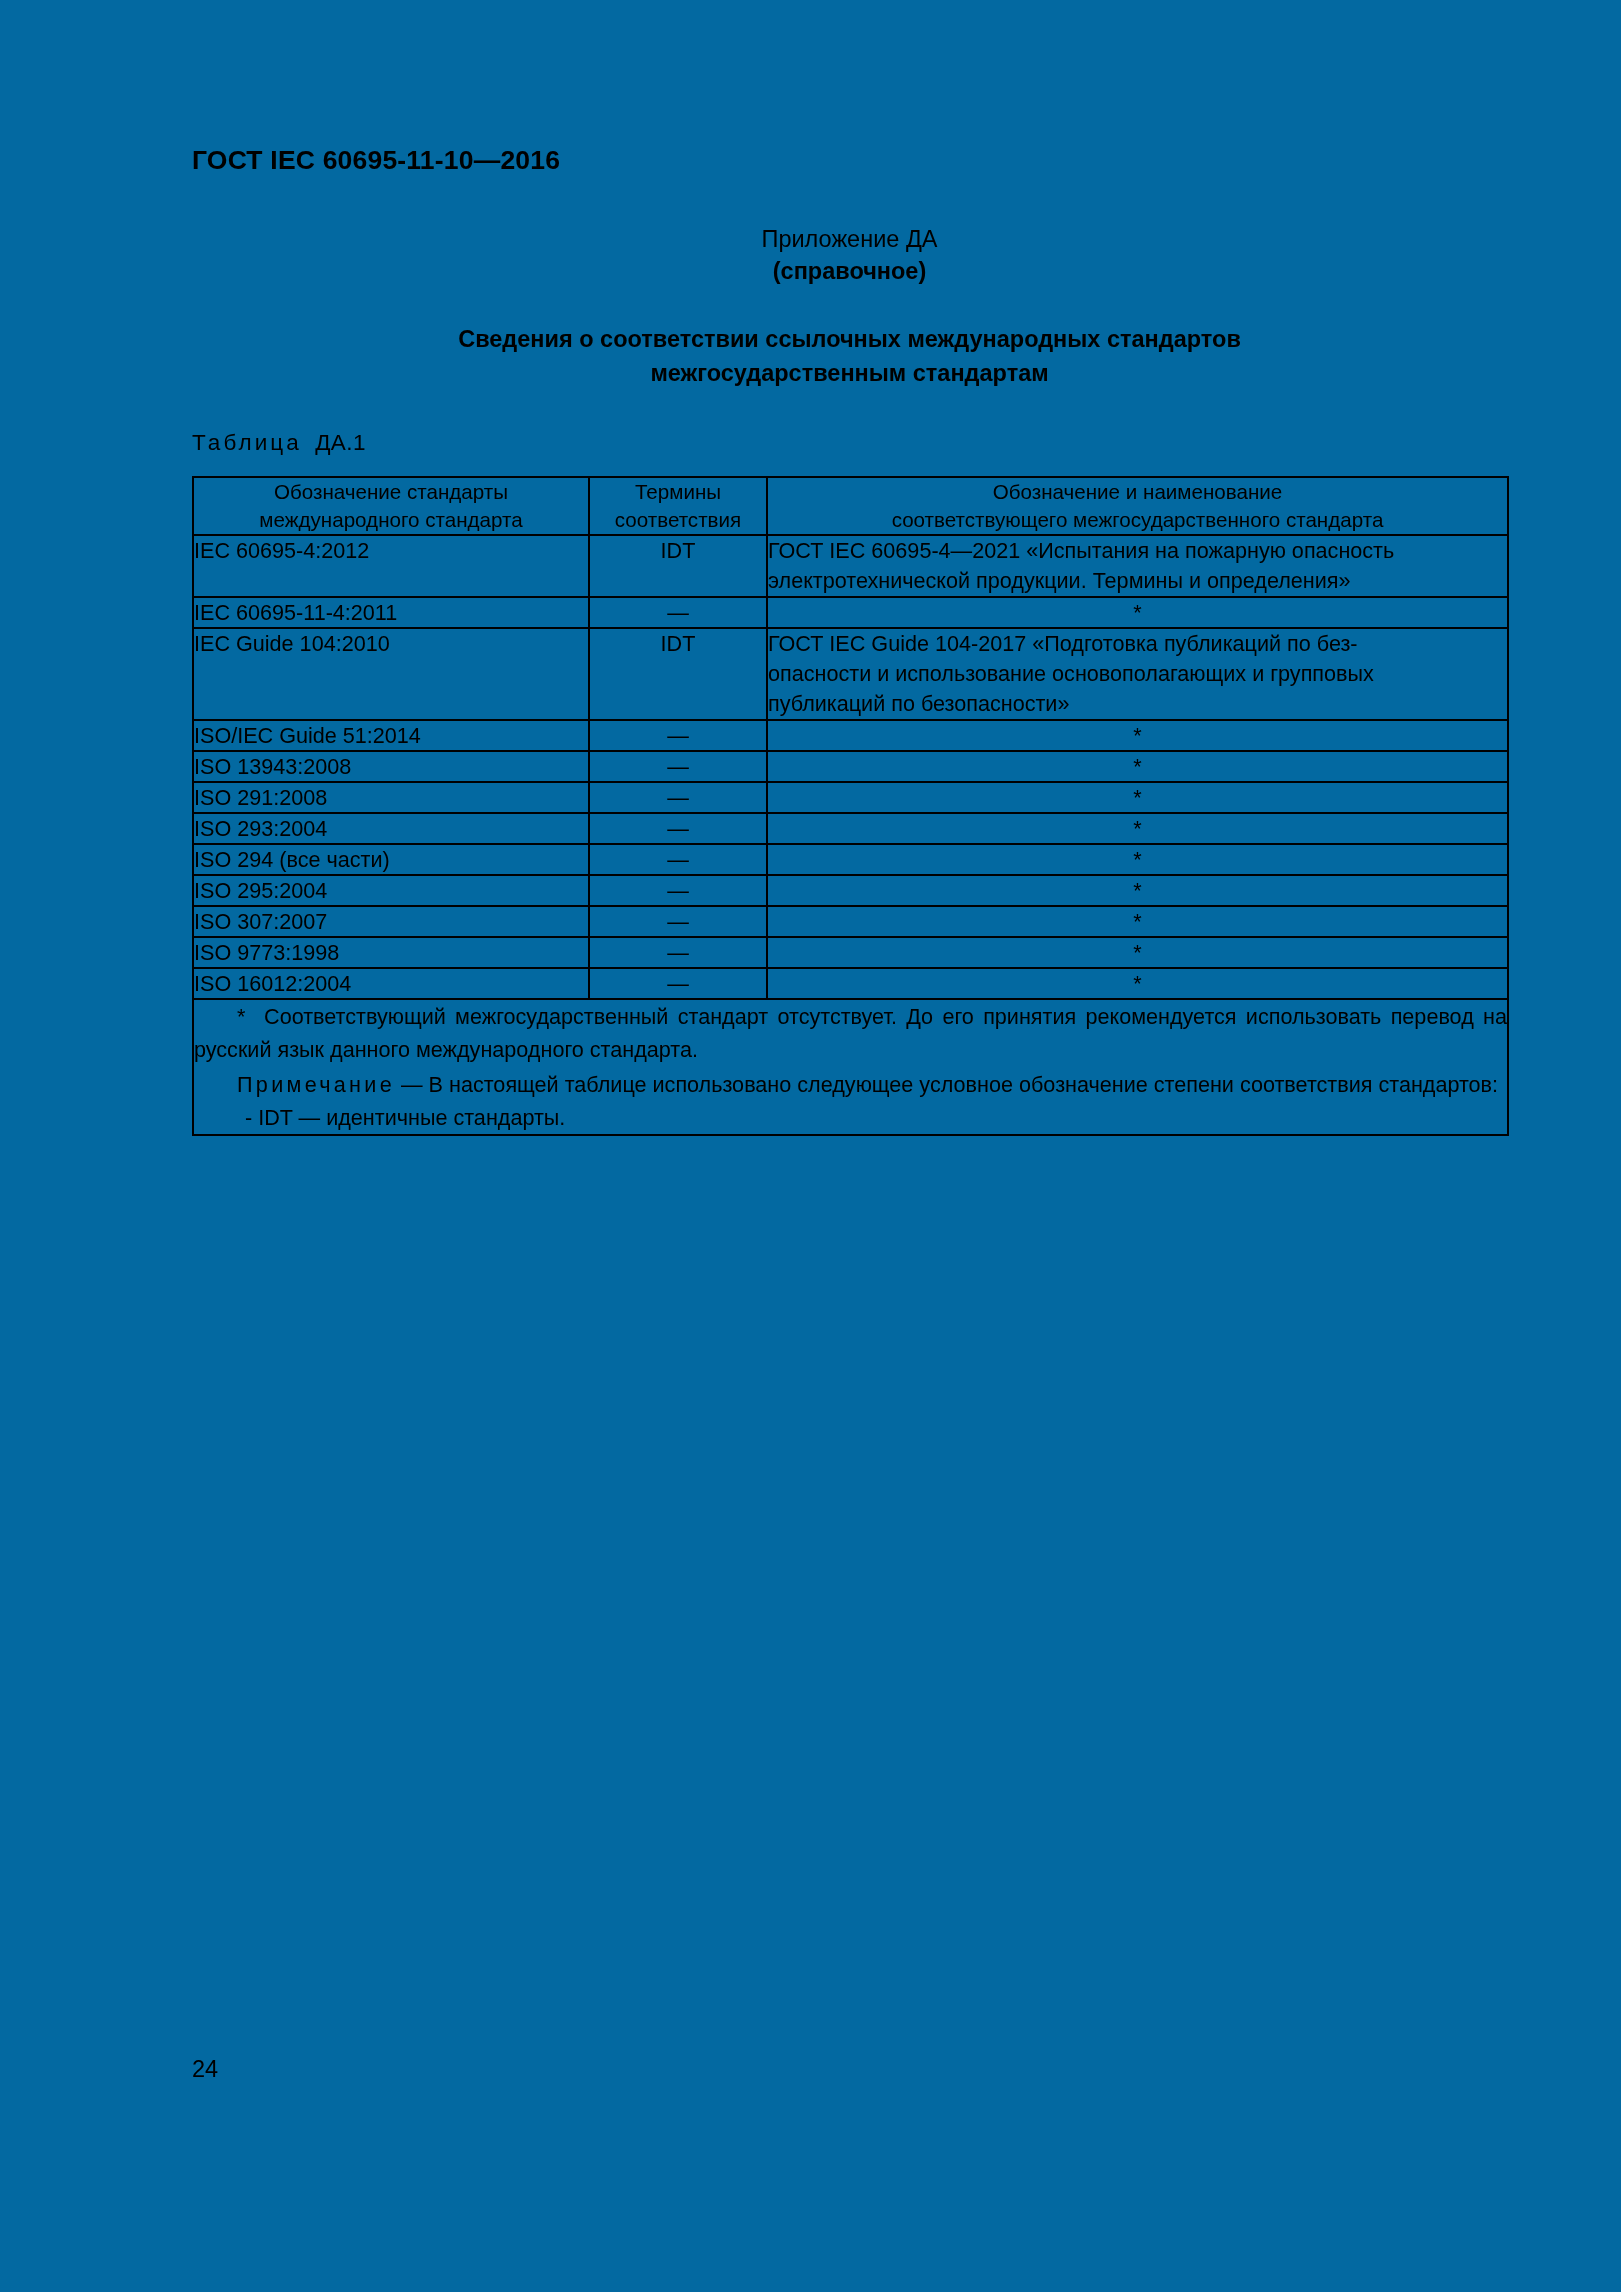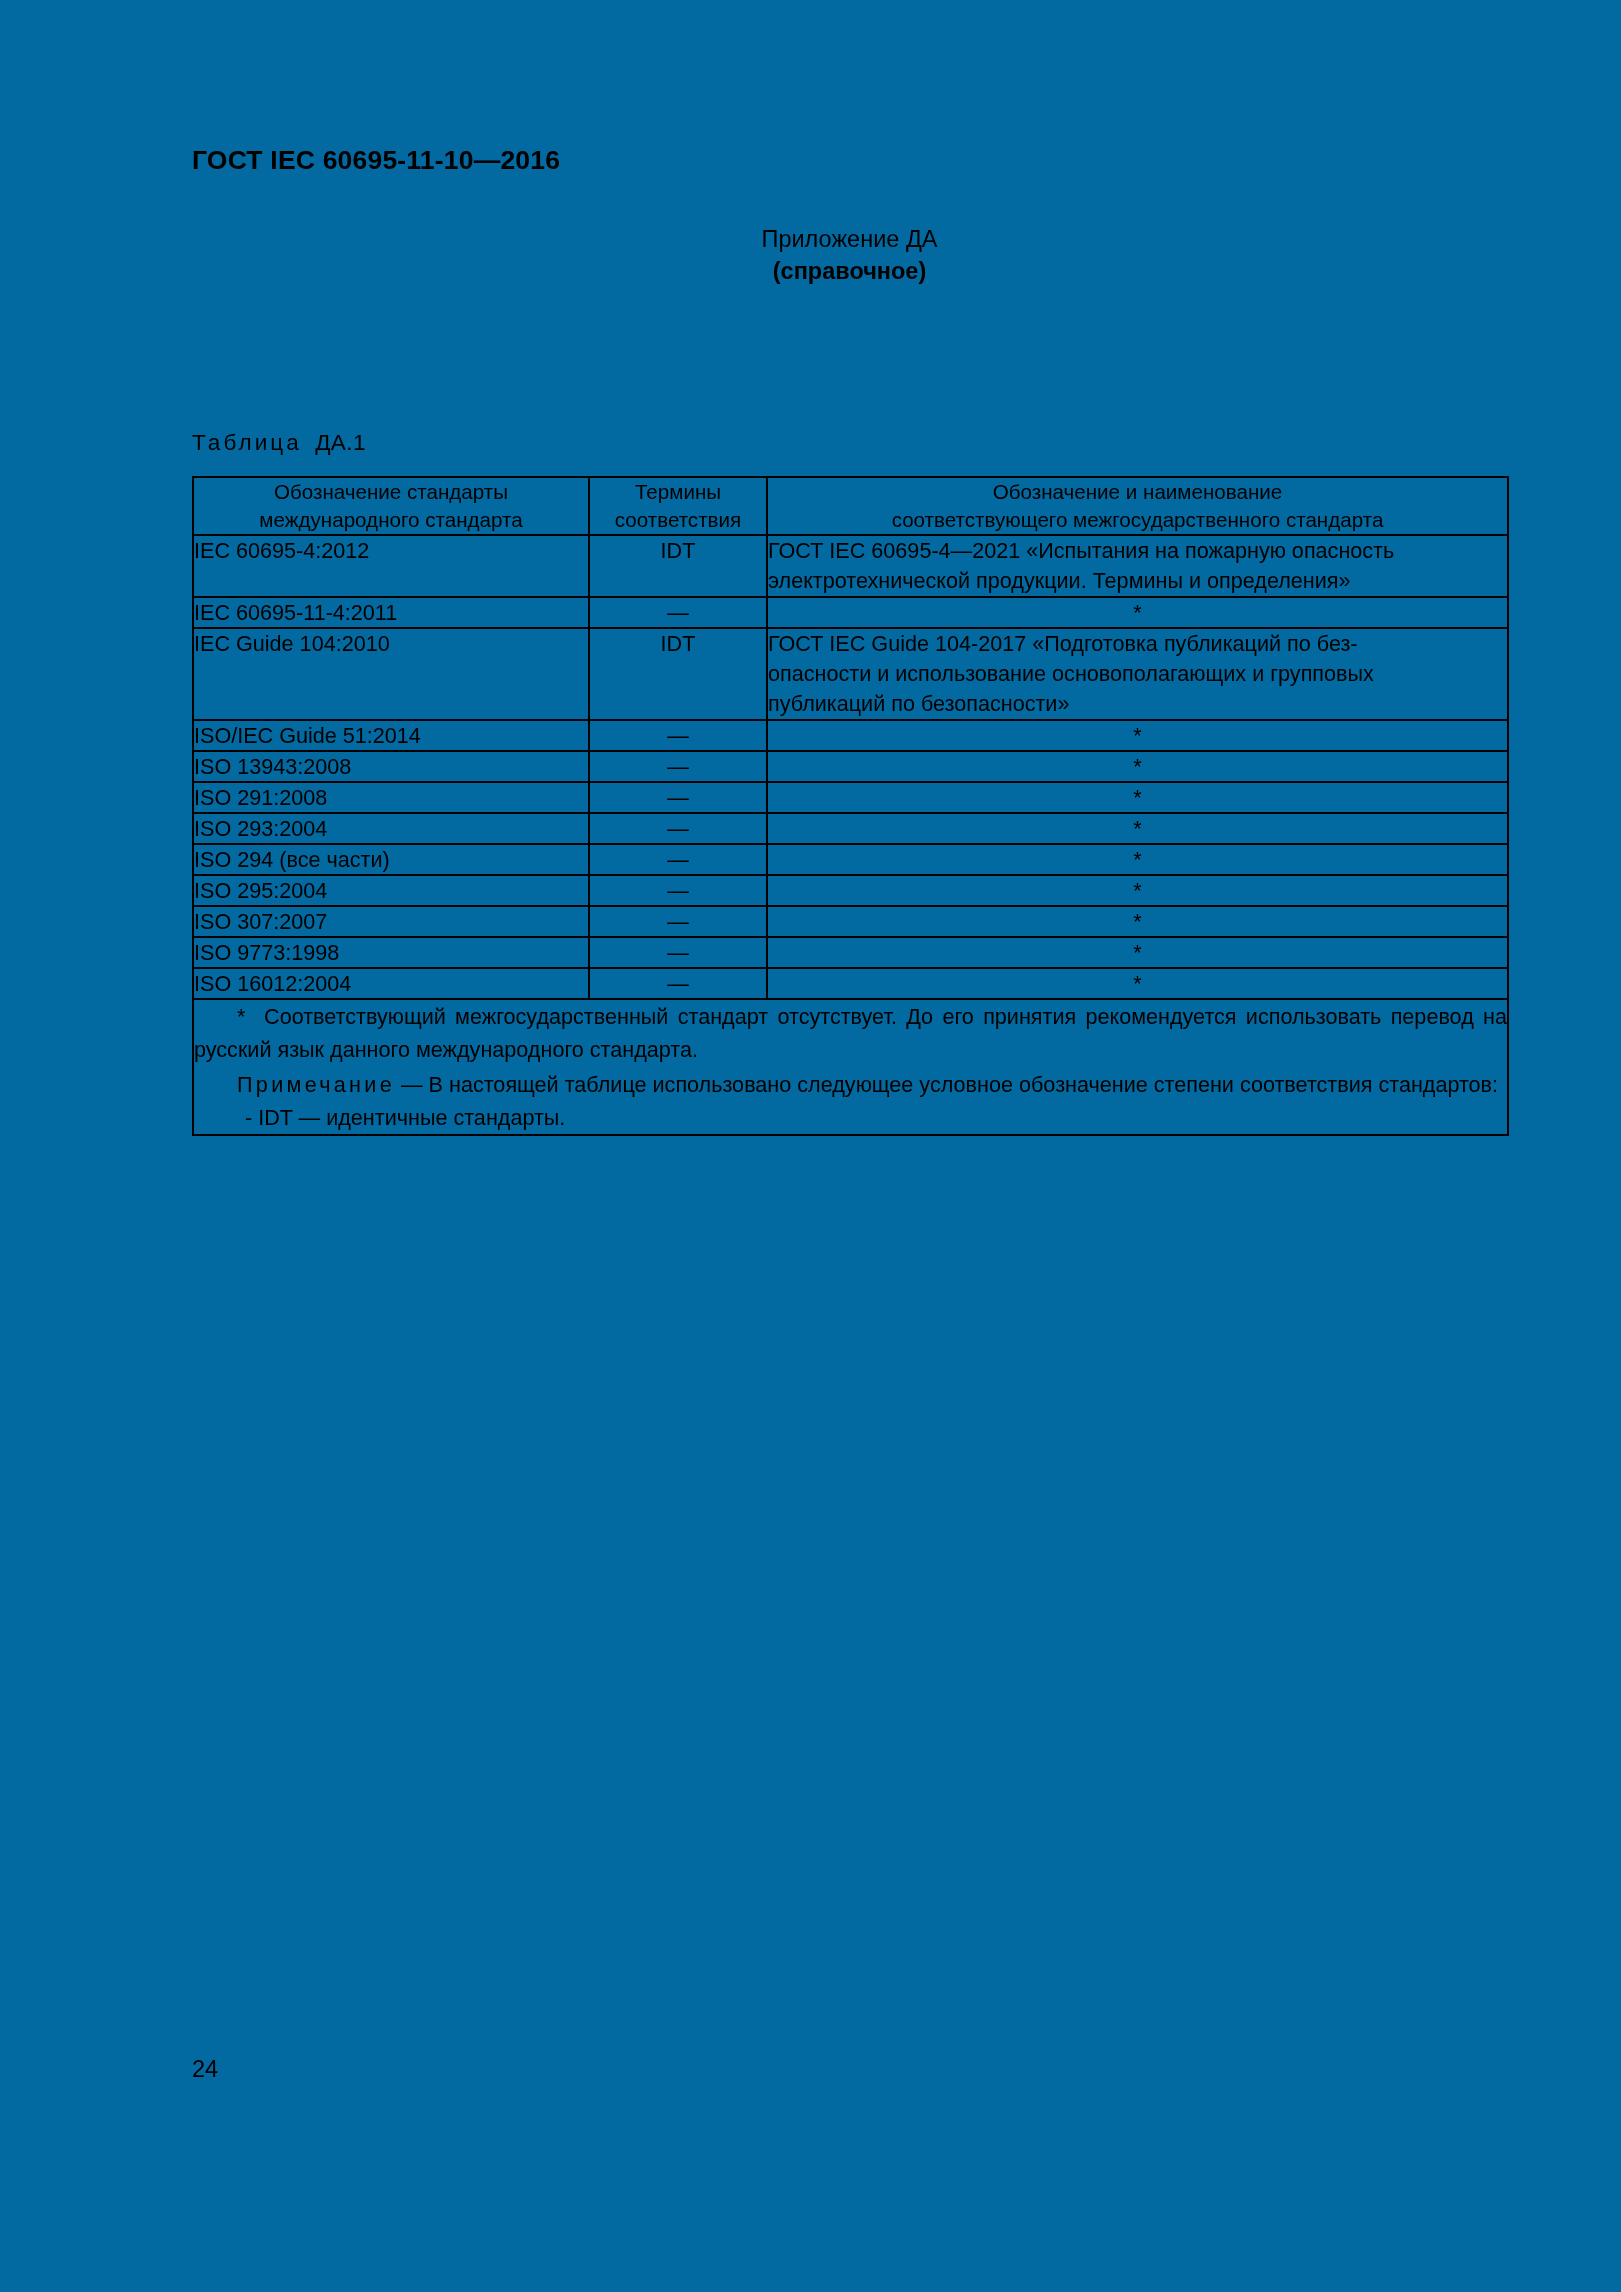--- a/index.html
+++ b/index.html
@@ -163,20 +163,24 @@
 </head>
 <body>
 
 <div class="page">
 
   <div class="doc-header">ГОСТ IEC 60695-11-10—2016</div>
 
   <div class="annex-block">
     <div class="annex-name">Приложение ДА</div>
     <div class="annex-kind">(справочное)</div>
+    <div class="annex-heading">
+      <div>Сведения о соответствии ссылочных международных стандартов</div>
+      <div>межгосударственным стандартам</div>
+    </div>
   </div>
 
   <div class="table-caption">
     <span>Таблица</span><span class="tc-num">&nbsp; <span>ДА.1</span></span>
   </div>
 
   <table class="std-table">
     <colgroup>
       <col class="c1">
         <col class="c2">

